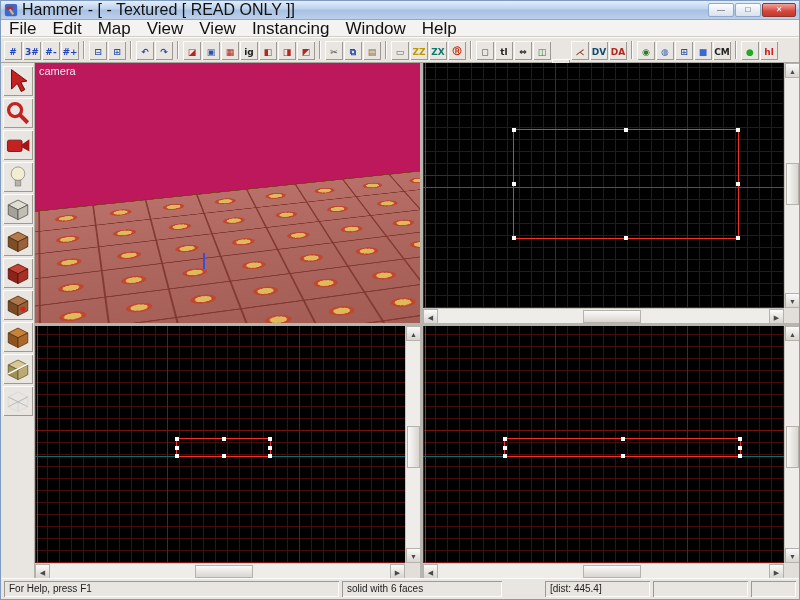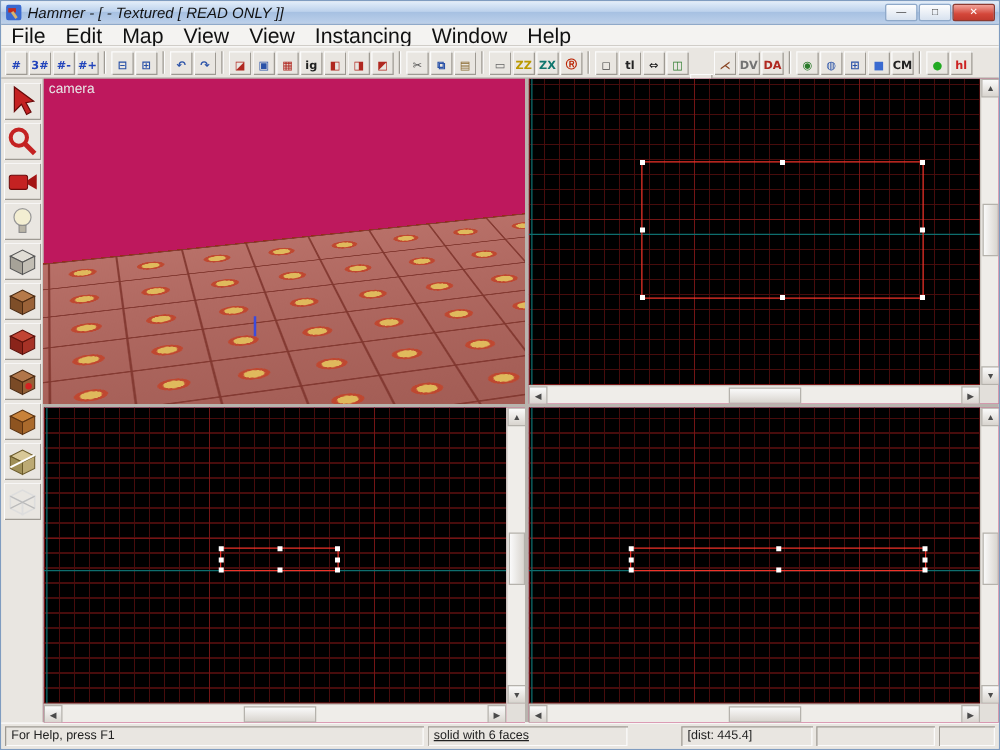--- a/index.html
+++ b/index.html
@@ -5,21 +5,21 @@
   * { box-sizing: border-box; margin: 0; padding: 0; }
   html,body { width:800px; height:600px; overflow:hidden; }
   body { font-family:"Liberation Sans", sans-serif; background:#ece9e4; }
 
   #app { width:800px; height:600px; display:flex; flex-direction:column; border:1px solid #7f9cc0; background:#ece9e4; }
 
   
   .titlebar { height:19px; flex:0 0 19px; display:flex; align-items:center; padding:0 3px;
     background:linear-gradient(#e3eefa, #bdd2ec 45%, #a7c1e2 50%, #bcd0ea); border-bottom:1px solid #8fa9c9; }
   .appicon { width:14px; height:14px; margin-right:4px; flex:0 0 14px; }
-  .title { font-size:12px; color:#111; white-space:nowrap;font-style:italic; }
+  .title { font-size:16px; color:#111; white-space:nowrap; }
   .winbtns { margin-left:auto; display:flex; gap:1px; }
   .winbtn { width:26px; height:14px; font-size:8px; line-height:12px; text-align:center; color:#333;
     background:linear-gradient(#fdfdfd,#d8e2ef); border:1px solid #8fa9c9; border-radius:2px; cursor:default; }
   .winbtn.close { background:linear-gradient(#f2a39a,#d4473a 60%,#c23a2e); color:#fff; width:34px; border-color:#8c3a30; }
 
   
   .menubar { height:17px; flex:0 0 17px; background:#f4f3f1; display:flex; align-items:center; border-bottom:1px solid #d0cdc8; }
   .menu-item { font-size:17px; line-height:17px; padding:0 8px; color:#111; }
 
   
@@ -86,21 +86,21 @@
   .vp-tr .axis-h { top:124px; } .vp-tr .axis-v { left:2px; }
   .vp-bl .selrect { left:141px; top:112px; width:95px; height:19px; }
   .vp-bl .axis-h { top:130px; } .vp-bl .axis-v { left:2px; }
   .vp-br .selrect { left:81px; top:112px; width:237px; height:19px; }
   .vp-br .axis-h { top:130px; } .vp-br .axis-v { left:2px; }
 
   
   .statusbar { height:21px; flex:0 0 21px; background:#e9e6e1; display:flex; gap:3px; padding:2px 3px; border-top:1px solid #fbfbfb; }
   .sb-panel { font-size:10px; line-height:15px; color:#222; padding:0 5px; white-space:nowrap; overflow:hidden;
     box-shadow: inset 1px 1px 0 #9e9a93, inset -1px -1px 0 #fbfbfb; }
-  .sb-help { flex:0 0 335px; } .sb-brush { flex:0 0 160px;text-decoration:underline; } .sb-dist { flex:0 0 105px;margin-left:40px; }
+  .sb-help { flex:0 0 335px; } .sb-brush { flex:0 0 160px; } .sb-dist { flex:0 0 105px;margin-left:40px; }
   .sb-e1 { flex:0 0 95px; } .sb-e2 { flex:1; }
 </style>
 </head>
 <body>
 
 <div id="app">
 
   <div class="titlebar">
     <span class="appicon">
       <svg viewBox="0 0 16 16">
@@ -158,21 +158,21 @@
       <button class="tb-btn" style="color: rgb(187, 153, 0);"><span class="tb-glyph">ZZ</span></button>
       <button class="tb-btn" style="color: #0f766e;"><span class="tb-glyph">ZX</span></button>
       <button class="tb-btn" style="color: rgb(187, 34, 0);"><span class="tb-glyph">Ⓡ</span></button>
       <span class="tb-sep"></span>
       <button class="tb-btn" style="color: rgb(68, 68, 68);"><span class="tb-glyph">◻</span></button>
       <button class="tb-btn" style="color: rgb(34, 34, 34);"><span class="tb-glyph">tl</span></button>
       <button class="tb-btn" style="color: rgb(34, 34, 34);"><span class="tb-glyph">⇔</span></button>
       <button class="tb-btn" style="color: rgb(42, 122, 42);"><span class="tb-glyph">◫</span></button>
       <button class="tb-btn" style="color: rgb(34, 68, 187); margin-top: 37px;"><span class="tb-glyph">DD</span></button>
       <button class="tb-btn" style="color: rgb(136, 68, 34);"><span class="tb-glyph">⋌</span></button>
-      <button class="tb-btn" style="color: #737373;"><span class="tb-glyph">DV</span></button>
+      <button class="tb-btn" style="color: #0c4a6e;"><span class="tb-glyph">DV</span></button>
       <button class="tb-btn" style="color: rgb(176, 40, 32);"><span class="tb-glyph">DA</span></button>
       <span class="tb-sep"></span>
       <button class="tb-btn" style="color: rgb(42, 122, 42);"><span class="tb-glyph">◉</span></button>
       <button class="tb-btn" style="color: rgb(42, 82, 168);"><span class="tb-glyph">◍</span></button>
       <button class="tb-btn" style="color: rgb(42, 82, 168);"><span class="tb-glyph">⊞</span></button>
       <button class="tb-btn" style="color: rgb(58, 106, 208);"><span class="tb-glyph">■</span></button>
       <button class="tb-btn" style="color: rgb(34, 34, 34);"><span class="tb-glyph">CM</span></button>
       <span class="tb-sep"></span>
       <button class="tb-btn" style="color: rgb(34, 170, 34);"><span class="tb-glyph">●</span></button>
       <button class="tb-btn" style="color: rgb(204, 34, 34);"><span class="tb-glyph">hl</span></button>

